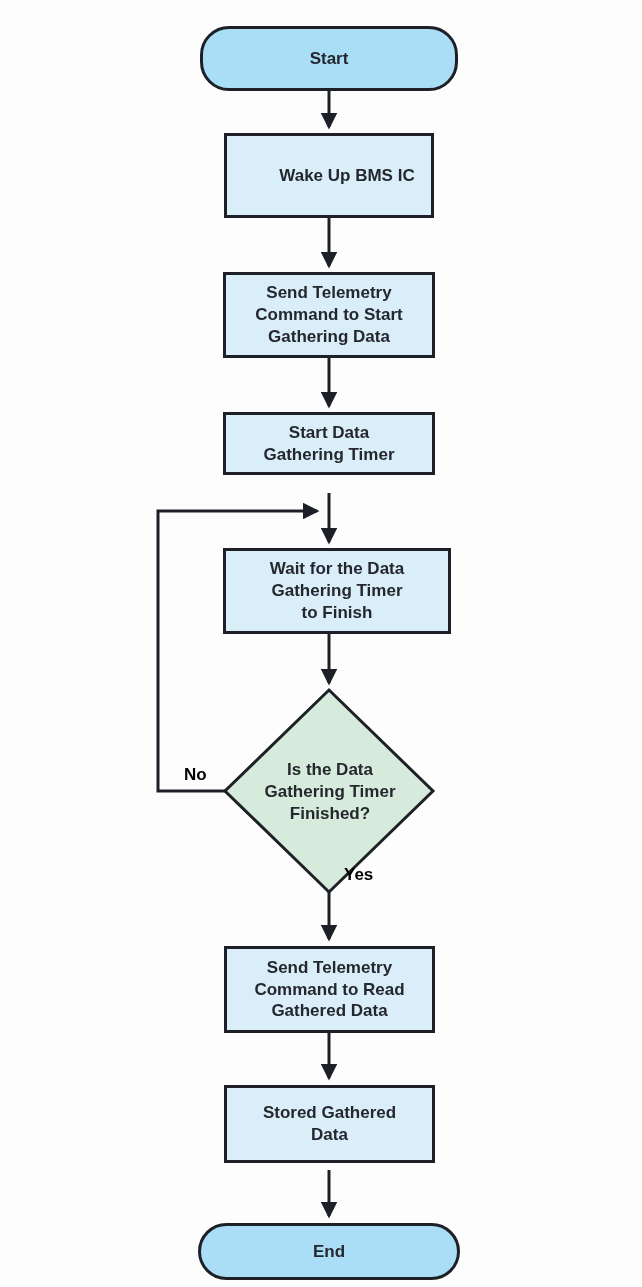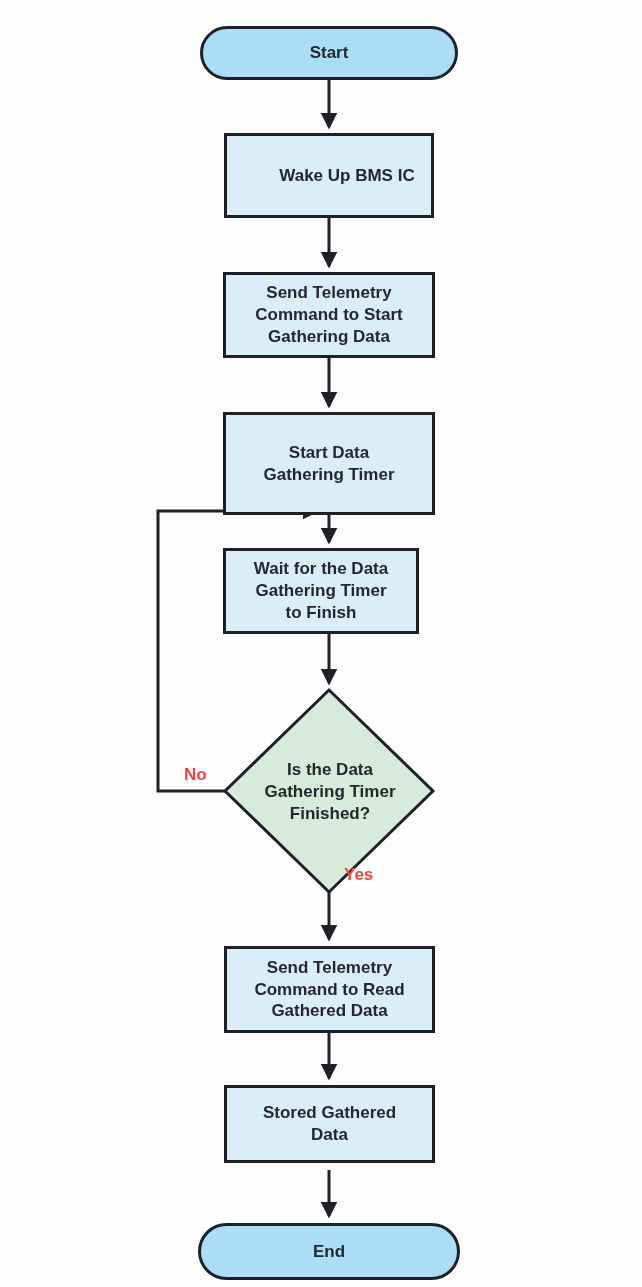--- a/index.html
+++ b/index.html
@@ -50,21 +50,21 @@
     justify-content: center;
     color: #24272d;
     font-weight: bold;
     font-size: 17px;
     line-height: 1.28;
     text-align: center;
     white-space: pre-line;
   }
   .edge-label {
     position: absolute;
-    color: #ef4444;
+    color: #000000;
     font-weight: bold;
     font-size: 17px;
     line-height: 1;
   }
 </style>
 </head>
 <body>
 
 <div class="canvas">
 
@@ -81,32 +81,32 @@
     <line x1="329" y1="493" x2="329" y2="542" stroke="#1d2127" stroke-width="3" marker-end="url(#arrowhead)"></line>
     <polyline points="225,791 158,791 158,511 317,511" fill="none" stroke="#1d2127" stroke-width="3" marker-end="url(#arrowhead)"></polyline>
     <line x1="329" y1="634" x2="329" y2="683" stroke="#1d2127" stroke-width="3" marker-end="url(#arrowhead)"></line>
     <line x1="329" y1="892" x2="329" y2="939" stroke="#1d2127" stroke-width="3" marker-end="url(#arrowhead)"></line>
     <line x1="329" y1="1033" x2="329" y2="1078" stroke="#1d2127" stroke-width="3" marker-end="url(#arrowhead)"></line>
     <line x1="329" y1="1170" x2="329" y2="1216" stroke="#1d2127" stroke-width="3" marker-end="url(#arrowhead)"></line>
 
     <polygon points="329,690 433,791 329,892 225,791" fill="#d7ebdc" stroke="#1d2127" stroke-width="3" stroke-linejoin="miter"></polygon>
   </svg>
 
-  <div class="node terminator" style="left:200px; top:26px; width:258px; height:54px;">Start</div>
+  <div class="node terminator" style="left:200px; top:26px; width:258px; height:65px;">Start</div>
 
   <div class="node process" style="left:224px; top:133px; width:210px; height:85px;padding-left:36px;">Wake Up BMS IC</div>
 
   <div class="node process" style="left:223px; top:272px; width:212px; height:86px;">Send Telemetry
 Command to Start
 Gathering Data</div>
 
-  <div class="node process" style="left:223px; top:412px; width:212px; height:103px;">Start Data
+  <div class="node process" style="left:223px; top:412px; width:212px; height:63px;">Start Data
 Gathering Timer</div>
 
-  <div class="node process" style="left:223px; top:548px; width:196px; height:86px;">Wait for the Data
+  <div class="node process" style="left:223px; top:548px; width:228px; height:86px;">Wait for the Data
 Gathering Timer
 to Finish</div>
 
   <div class="decision-label" style="left:234px; top:752px; width:192px; height:80px;text-align:center;">Is the Data
 Gathering Timer
 Finished?</div>
 
   <div class="edge-label" style="left:184px; top:766px;">No</div>
 
   <div class="edge-label" style="left:344px; top:866px;">Yes</div>

